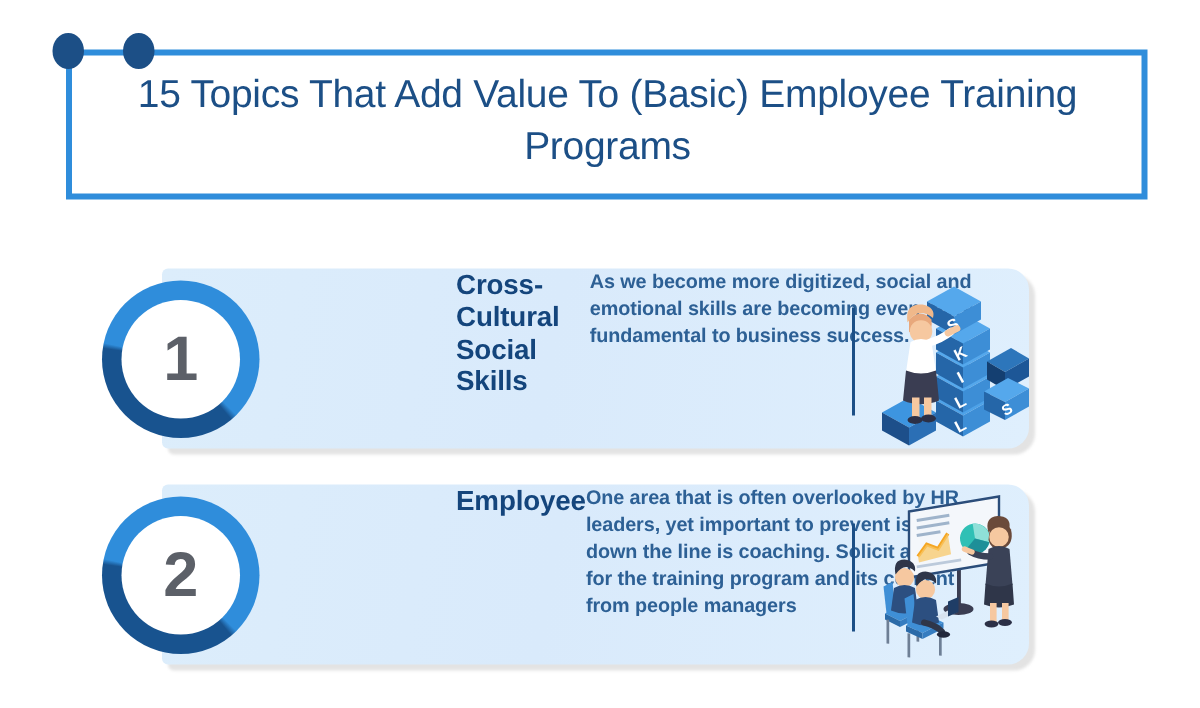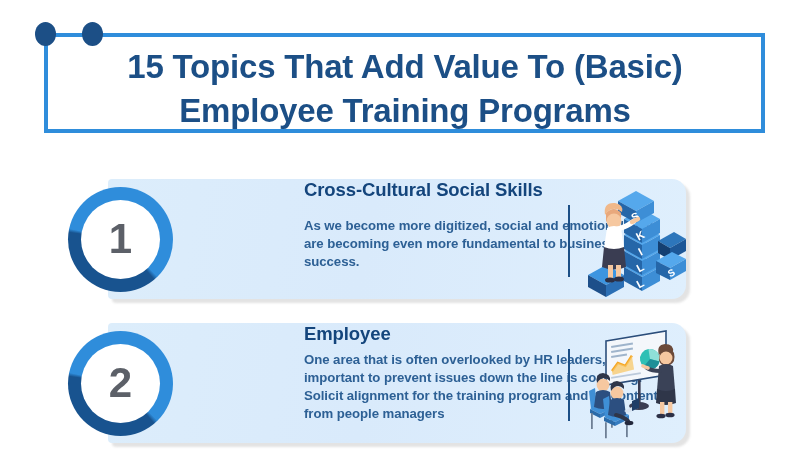--- a/index.html
+++ b/index.html
@@ -44,22 +44,22 @@
   }
   .header-dot.left  { left: 35px; top: 22px; }
   .header-dot.right { left: 82px; top: 22px; }
 
   .header-title {
     position: absolute;
     left: 60px;
     top: 45px;
     width: 690px;
     text-align: center;
-    font-size: 33px;
-    font-weight: bold;
+    font-size: 26px;
+    font-weight: normal;
     line-height: 1.33;
     letter-spacing: -0.2px;
     color: #1c4f86;
     z-index: 3;
   }
 
   
   .cards {
     position: absolute;
     left: 0;
@@ -129,21 +129,21 @@
   }
 
   
   .card-text {
     position: absolute;
     left: 196px;
     top: 0;
     width: 362px;
     height: 92px;
     display: flex;
-    flex-direction: column;
+    flex-direction: row;
     justify-content: space-between;
     z-index: 3;
   }
   .card-title {
     font-size: 18.5px;
     font-weight: bold;
     color: #14457c;
     line-height: 1.15;
     margin-bottom: 7px;
     letter-spacing: -0.1px;

